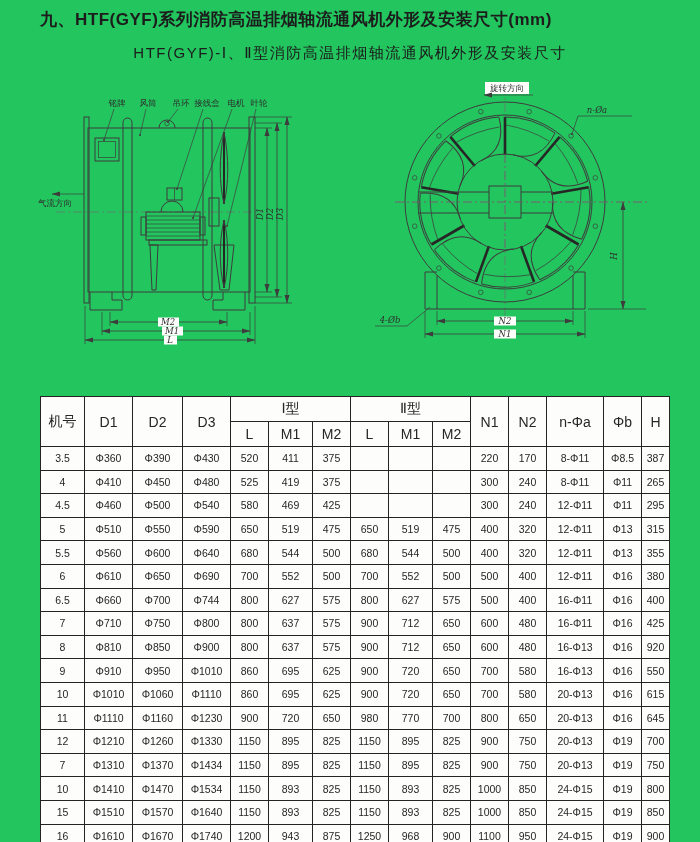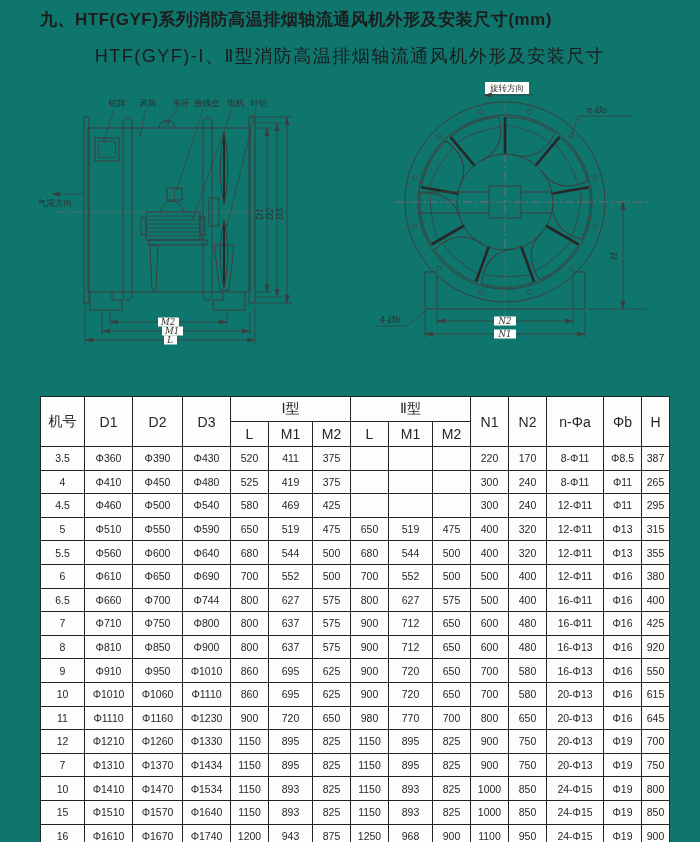--- a/index.html
+++ b/index.html
@@ -1,19 +1,19 @@
 <!DOCTYPE html>
 <html><head>
 <meta charset="utf-8">
 <style>
   html,body{margin:0;padding:0;background:#fff;}
-  .page{position:relative;width:700px;height:842px;background:#0f766e;overflow:hidden;
+  .page{position:relative;width:700px;height:842px;background:#22c55e;overflow:hidden;
         font-family:"Liberation Sans",sans-serif;color:#1c1c1c;}
   .title{position:absolute;left:40px;top:8px;font-size:17px;font-weight:bold;letter-spacing:.5px;white-space:nowrap;}
-  .subtitle{position:absolute;left:0;top:44px;width:700px;text-align:center;font-size:18px;
+  .subtitle{position:absolute;left:0;top:44px;width:700px;text-align:center;font-size:15px;
             font-weight:500;letter-spacing:1.5px;white-space:nowrap;}
   svg.fig{position:absolute;left:0;top:78px;}
   .ln{stroke:#3d3d3d;stroke-width:1;fill:none;}
   .th{stroke:#3d3d3d;stroke-width:.7;fill:none;}
   .cl{stroke:#6f6f6f;stroke-width:.7;fill:none;stroke-dasharray:9 3 2 3;}
   .dim{stroke:#3d3d3d;stroke-width:.8;fill:none;marker-start:url(#arr);marker-end:url(#arr);}
   .zh{font-family:"DejaVu Sans","Liberation Sans",sans-serif;font-size:8.5px;fill:#2e2e2e;}
   .dl{font-family:"DejaVu Serif","Liberation Serif",serif;font-style:italic;font-size:8.5px;fill:#2e2e2e;}
   .wb{fill:#fdfdfc;stroke:none;}
   table.dims{position:absolute;left:40px;top:396px;width:624px;border-collapse:collapse;

